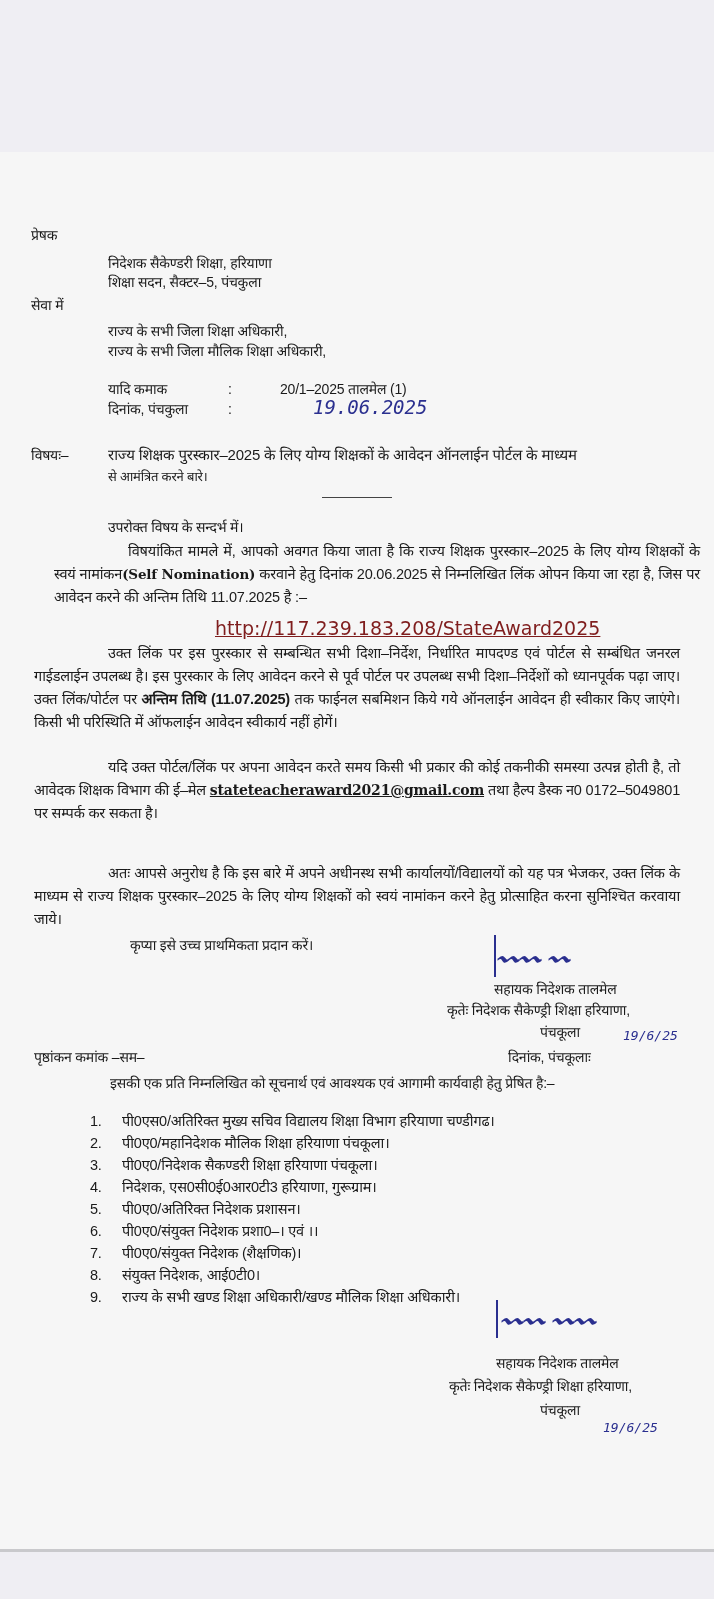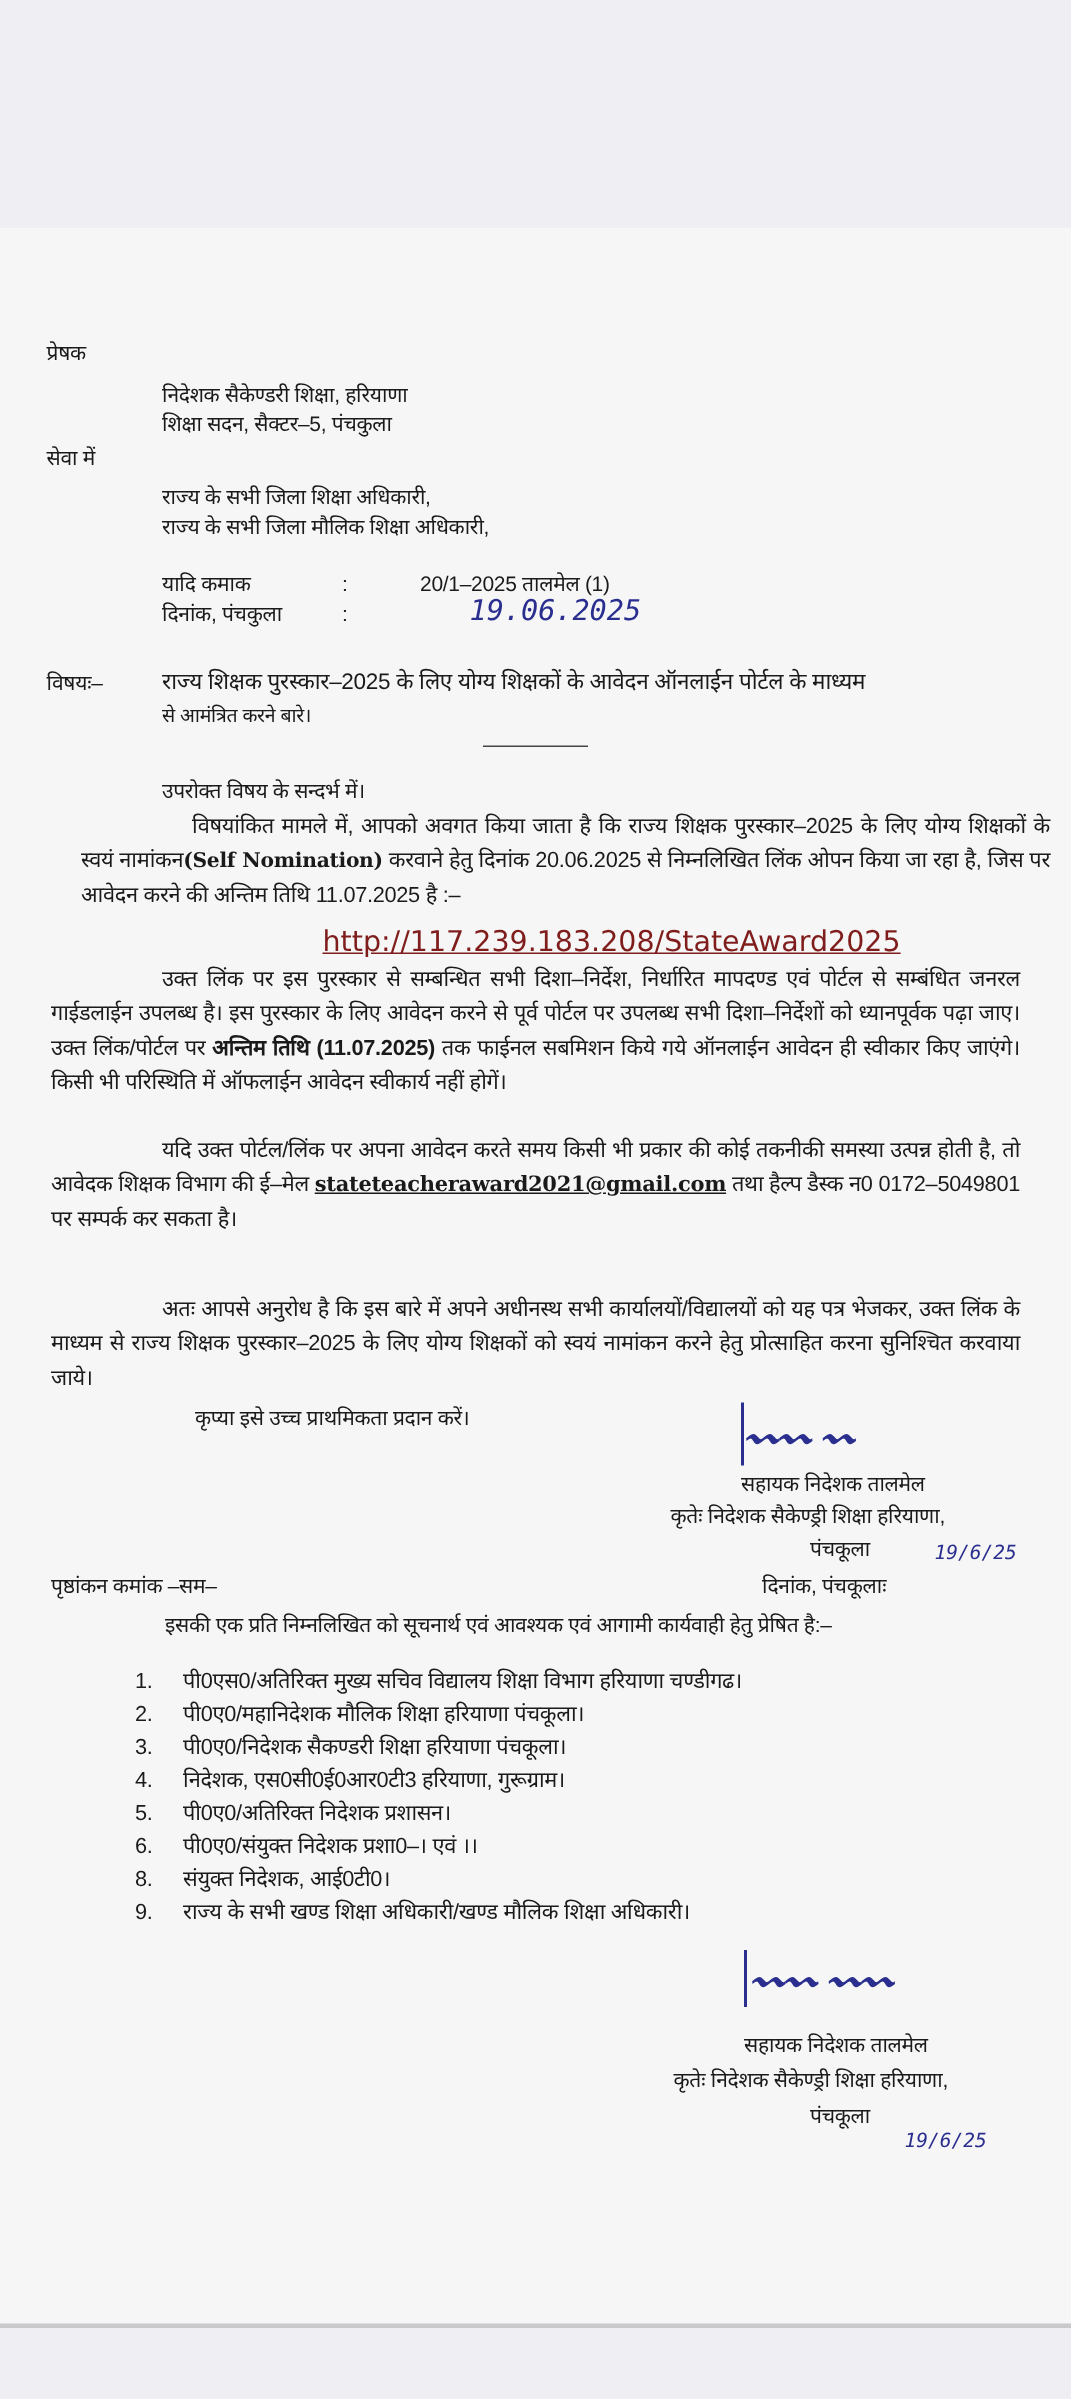--- a/index.html
+++ b/index.html
@@ -93,20 +93,21 @@
 <div class="abs txt" style="left:508px;top:1048px;">दिनांक, पंचकूलाः</div>
 <div class="abs txt" style="left:110px;top:1074px;">इसकी एक प्रति निम्नलिखित को सूचनार्थ एवं आवश्यक एवं आगामी कार्यवाही हेतु प्रेषित है:–</div>
 
 <ol class="cc">
   <li><span class="num">1.</span><span>पी0एस0/अतिरिक्त मुख्य सचिव विद्यालय शिक्षा विभाग हरियाणा चण्डीगढ।</span></li>
   <li><span class="num">2.</span><span>पी0ए0/महानिदेशक मौलिक शिक्षा हरियाणा पंचकूला।</span></li>
   <li><span class="num">3.</span><span>पी0ए0/निदेशक सैकण्डरी शिक्षा हरियाणा पंचकूला।</span></li>
   <li><span class="num">4.</span><span>निदेशक, एस0सी0ई0आर0टी3 हरियाणा, गुरूग्राम।</span></li>
   <li><span class="num">5.</span><span>पी0ए0/अतिरिक्त निदेशक प्रशासन।</span></li>
   <li><span class="num">6.</span><span>पी0ए0/संयुक्त निदेशक प्रशा0–। एवं ।।</span></li>
+  <li><span class="num">7.</span><span>पी0ए0/संयुक्त निदेशक (शैक्षणिक)।</span></li>
   <li><span class="num">8.</span><span>संयुक्त निदेशक, आई0टी0।</span></li>
   <li><span class="num">9.</span><span>राज्य के सभी खण्ड शिक्षा अधिकारी/खण्ड मौलिक शिक्षा अधिकारी।</span></li>
 </ol>
 
 <div class="sig-stroke" style="left:496px;top:1300px;height:38px;"></div>
 <div class="signature" style="left:500px;top:1302px;">〰〰 〰〰</div>
 <div class="abs txt" style="left:496px;top:1354px;">सहायक निदेशक तालमेल</div>
 <div class="abs txt" style="left:449px;top:1377px;">कृतेः निदेशक सैकेण्ड्री शिक्षा हरियाणा,</div>
 <div class="abs txt" style="left:540px;top:1401px;">पंचकूला</div>
 <div class="abs hand" style="left:603px;top:1420px;font-size:13px;">19/6/25</div>

